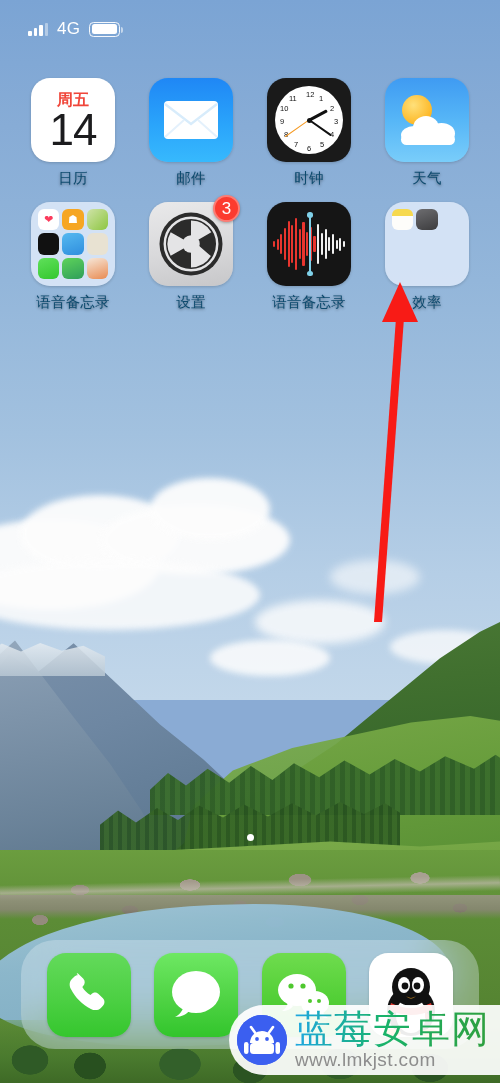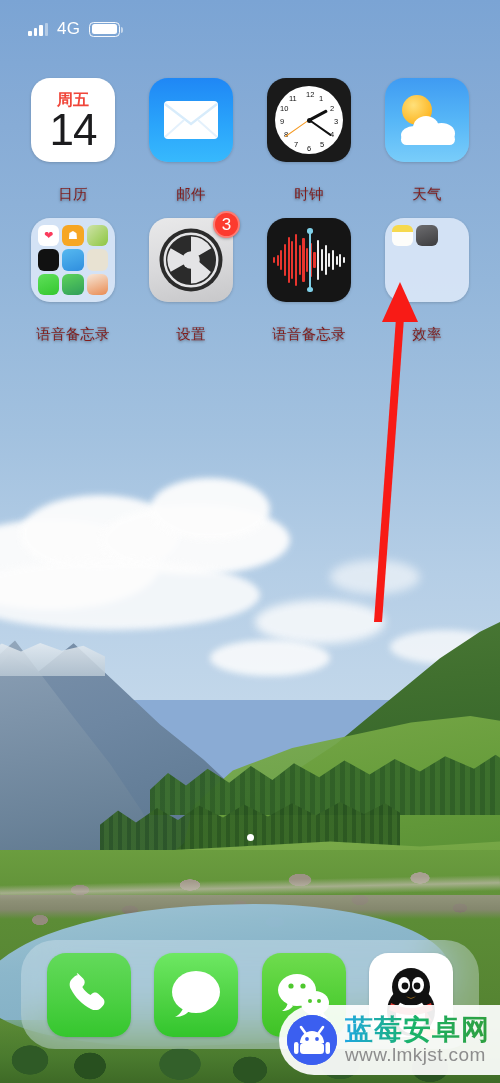--- a/index.html
+++ b/index.html
@@ -148,21 +148,21 @@
     padding:0 14px;
   }
   .app { display:flex; flex-direction:column; align-items:center; position:relative; }
   .icon-wrap { position:relative; width:84px; height:84px; }
   .icon {
     width:84px; height:84px; border-radius:19px; overflow:hidden;
     box-shadow:0 1px 3px rgba(0,0,0,.18);
     position:relative;
   }
   .app-label {
-    margin-top:23px; font-size:14.5px; color:#7f1d1d; letter-spacing:.2px;
+    margin-top:7px; font-size:14.5px; color:#0c4a6e; letter-spacing:.2px;
     text-shadow:0 1px 3px rgba(0,0,0,.45); white-space:nowrap;
   }
   .badge {
     position:absolute; right:-7px; top:-7px; min-width:27px; height:27px;
     background:#fc3b2f; border:2px solid #fff5; border-radius:14px;
     color:#fff; font-size:17px; font-weight:500;
     display:flex; align-items:center; justify-content:center;
     box-shadow:0 1px 3px rgba(0,0,0,.3); z-index:5;
   }
 
@@ -247,21 +247,21 @@
   
   #watermark {
     position:absolute; right:0px; bottom:8px; height:70px;
     display:flex; align-items:center; gap:8px; z-index:50;
     padding:6px 10px 6px 8px;
     background:rgba(255,255,255,.92); border-radius:36px 0 0 36px;
   }
   .wm-logo { width:50px; height:50px; border-radius:50%; background:#3b5ff0; position:relative; flex:0 0 auto; }
   .wm-text { display:flex; flex-direction:column; line-height:1.05; }
   .wm-cn {
-    font-size:28px; font-weight:700; letter-spacing:1px;
+    font-size:38px; font-weight:400; letter-spacing:1px;
     background:linear-gradient(90deg,#1fa7e0 0%, #19b36b 45%, #2f9f3e 100%);
     -webkit-background-clip:text; background-clip:text; color:transparent;
   }
   .wm-url { font-size:19px; color:#8d8d8d; letter-spacing:.4px; margin-top:1px; }
 </style>
 </head>
 <body>
 
 <div id="wallpaper">
   <div class="sky"></div>

